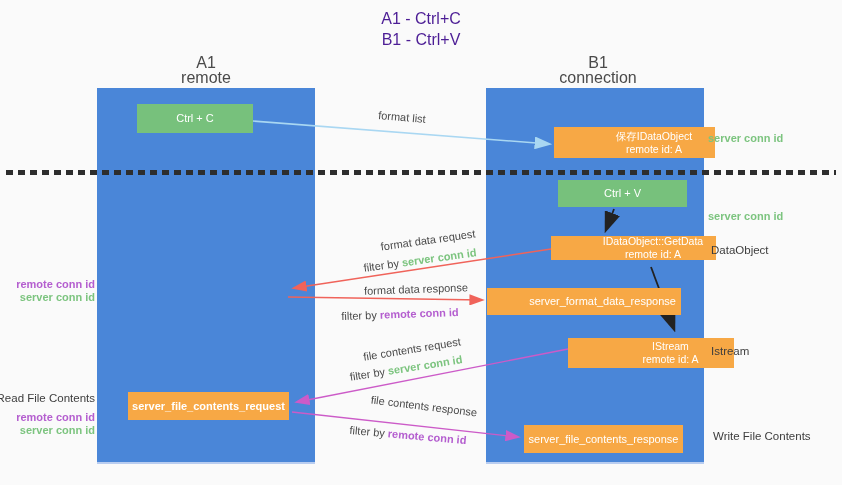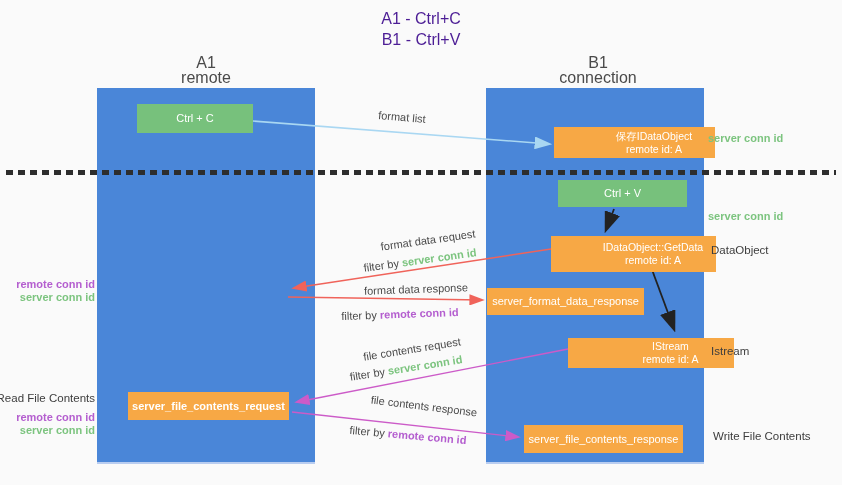--- a/index.html
+++ b/index.html
@@ -44,23 +44,23 @@
     align-items:center;justify-content:center;
     color:#fff;font-size:11px;line-height:13px;text-align:center;
     white-space:nowrap;
   }
   .node.green{background:var(--box-green);}
   .node.orange{background:var(--box-orange);}
   .node.two-line{font-size:10.5px;padding-left:39px;}
   .n-ctrl-c   {left:137px;top:104px;width:116px;height:29px;}
   .n-save-obj {left:554px;top:127px;width:122px;height:31px;}
   .n-ctrl-v   {left:558px;top:180px;width:129px;height:27px;}
-  .n-getdata  {left:551px;top:236px;width:126px;height:36px;}
+  .n-getdata  {left:551px;top:236px;width:126px;height:24px;}
   .n-fmt-req  {left:130px;top:276px;width:156px;height:29px;}
-  .n-fmt-resp {left:487px;top:288px;width:157px;height:27px;}
+  .n-fmt-resp {left:487px;top:288px;width:157px;height:27px;padding-left:37px;}
   .n-istream  {left:568px;top:338px;width:127px;height:30px;}
   .n-file-req {left:128px;top:392px;width:161px;height:28px;font-weight:bold;}
   .n-file-resp{left:524px;top:425px;width:159px;height:28px;}
   
   .side-label{position:absolute;white-space:nowrap;font-size:11.5px;color:var(--text-gray);}
   .side-label.bold-green{color:var(--text-green);font-weight:bold;font-size:11px;}
   .side-label.bold-purple{color:var(--text-purple);font-weight:bold;font-size:11px;}
   .r-serverconn1{left:708px;top:132px;}
   .r-serverconn2{left:708px;top:210px;}
   .r-dataobject {left:711px;top:244px;}

